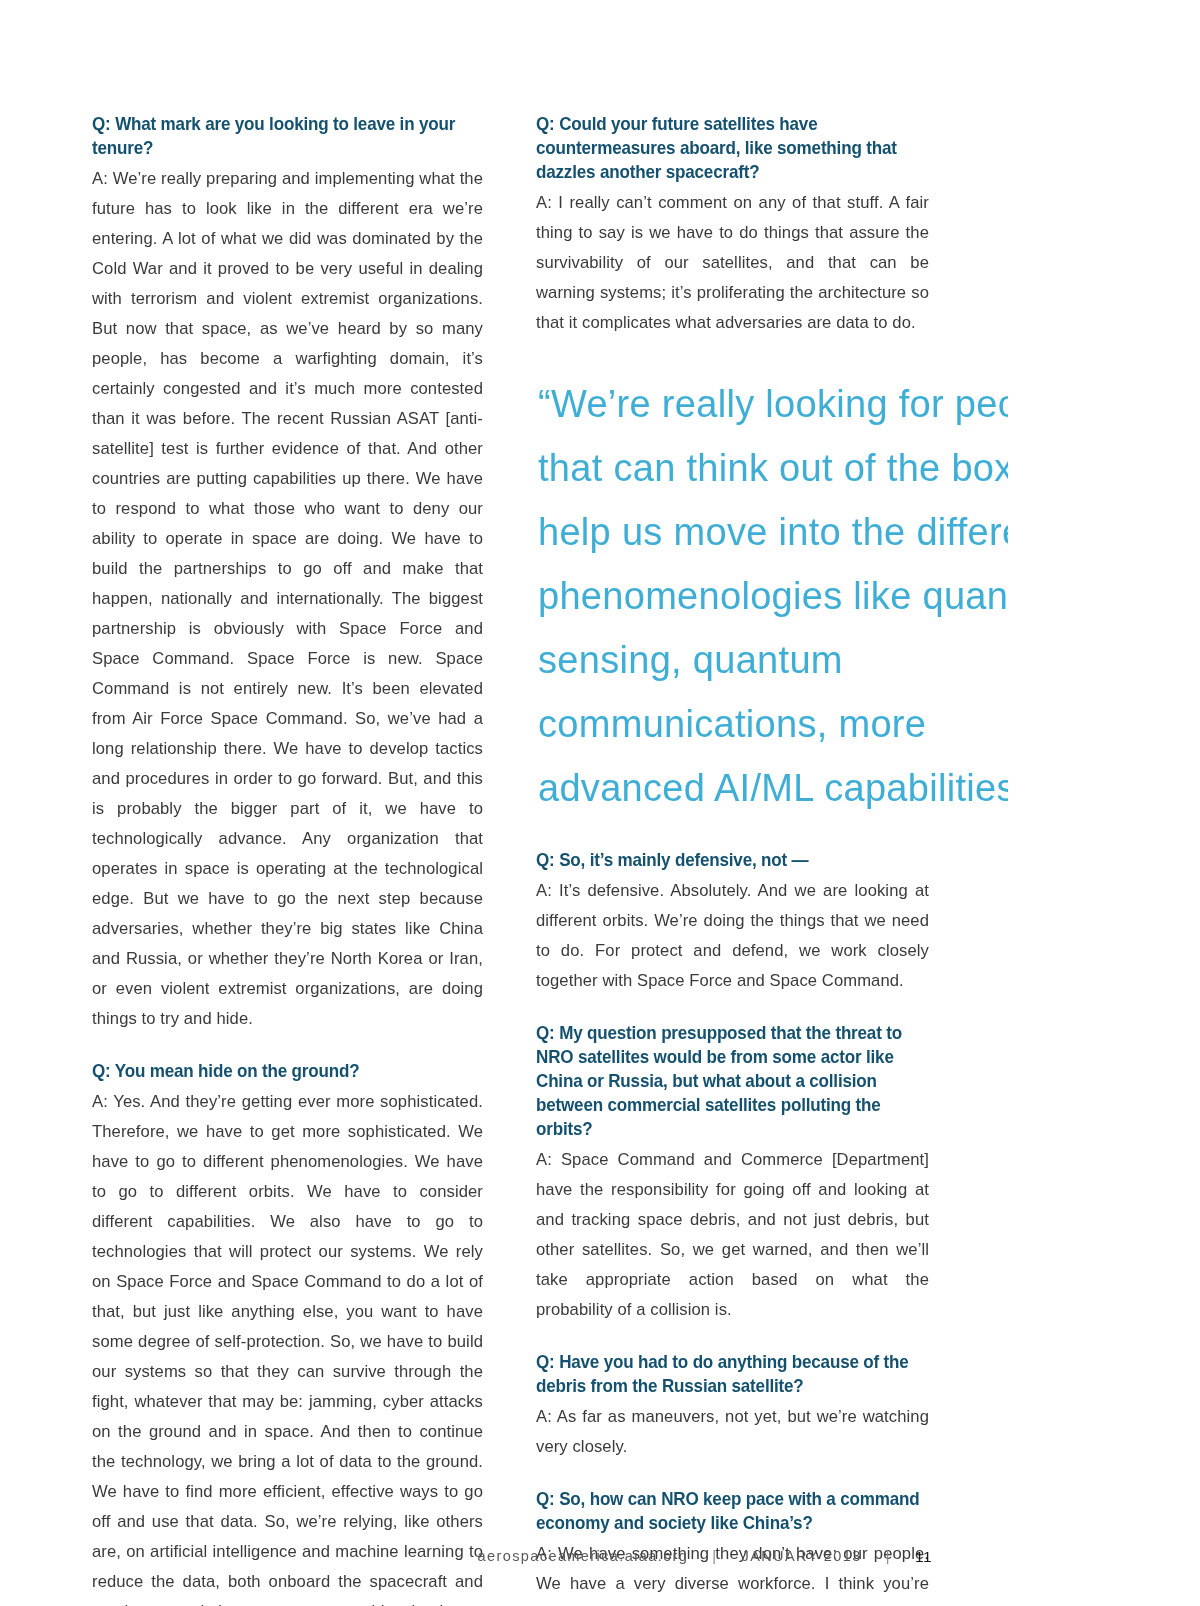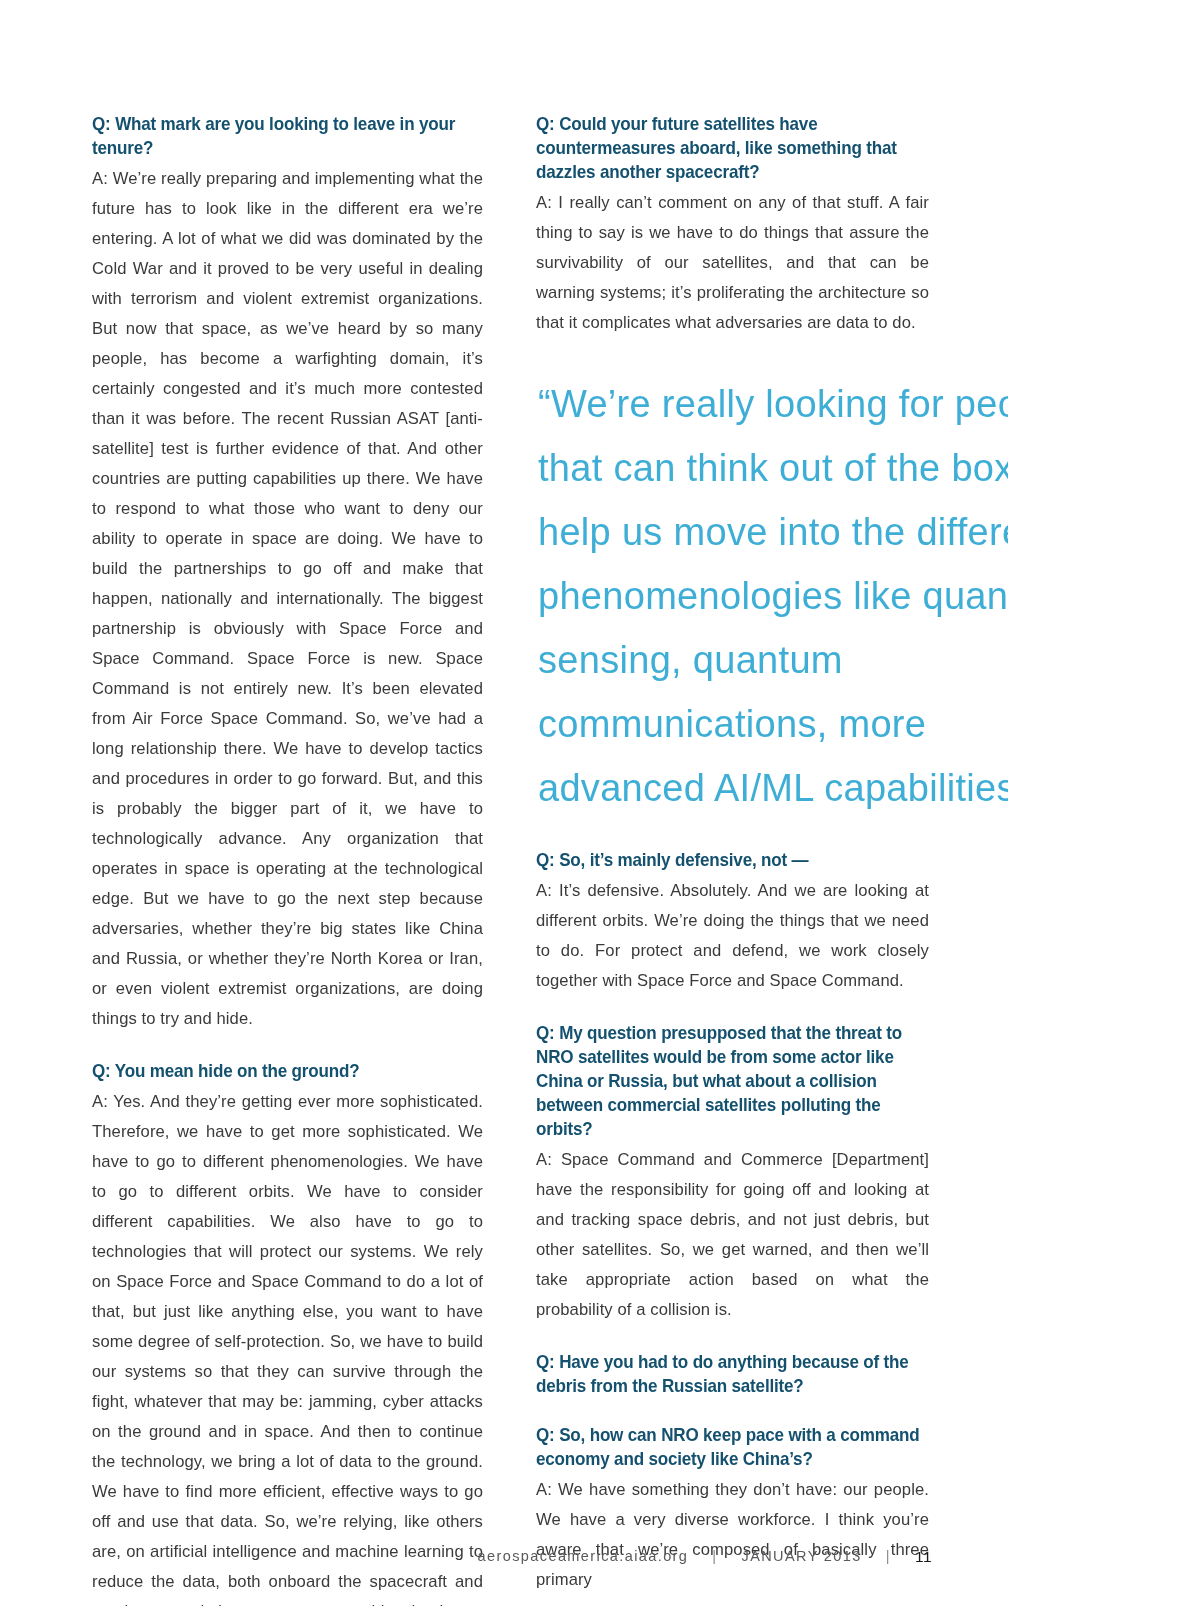--- a/index.html
+++ b/index.html
@@ -92,20 +92,21 @@
     <h2 class="q first">Q: Could your future satellites have countermeasures aboard, like something that dazzles another spacecraft?</h2>
     <p class="a">A: I really can’t comment on any of that stuff. A fair thing to say is we have to do things that assure the survivability of our satellites, and that can be warning systems; it’s proliferating the architecture so that it complicates what adversaries are data to do.</p>
 
     <blockquote class="pull-quote">“We’re really looking for people that can think out of the box and help us move into the different phenomenologies like quantum sensing, quantum communications, more advanced AI/ML capabilities.”</blockquote>
 
     <h2 class="q">Q: So, it’s mainly defensive, not —</h2>
     <p class="a">A: It’s defensive. Absolutely. And we are looking at different orbits. We’re doing the things that we need to do. For protect and defend, we work closely together with Space Force and Space Command.</p>
     <h2 class="q">Q: My question presupposed that the threat to NRO satellites would be from some actor like China or Russia, but what about a collision between commercial satellites polluting the orbits?</h2>
     <p class="a">A: Space Command and Commerce [Department] have the responsibility for going off and looking at and tracking space debris, and not just debris, but other satellites. So, we get warned, and then we’ll take appropriate action based on what the probability of a collision is.</p>
     <h2 class="q">Q: Have you had to do anything because of the debris from the Russian satellite?</h2>
+    <p class="a">A: As far as maneuvers, not yet, but we’re watching very closely.</p>
     <h2 class="q">Q: So, how can NRO keep pace with a command economy and society like China’s?</h2>
     <p class="a">A: We have something they don’t have: our people. We have a very diverse workforce. I think you’re aware that we’re composed of basically three primary</p>
   </section>
 
   <footer class="footer">
     <span>aerospaceamerica.aiaa.org</span>
     <span class="sep">|</span>
     <span>JANUARY 2013</span>
     <span class="sep">|</span>
     <span class="pagenum">11</span>

